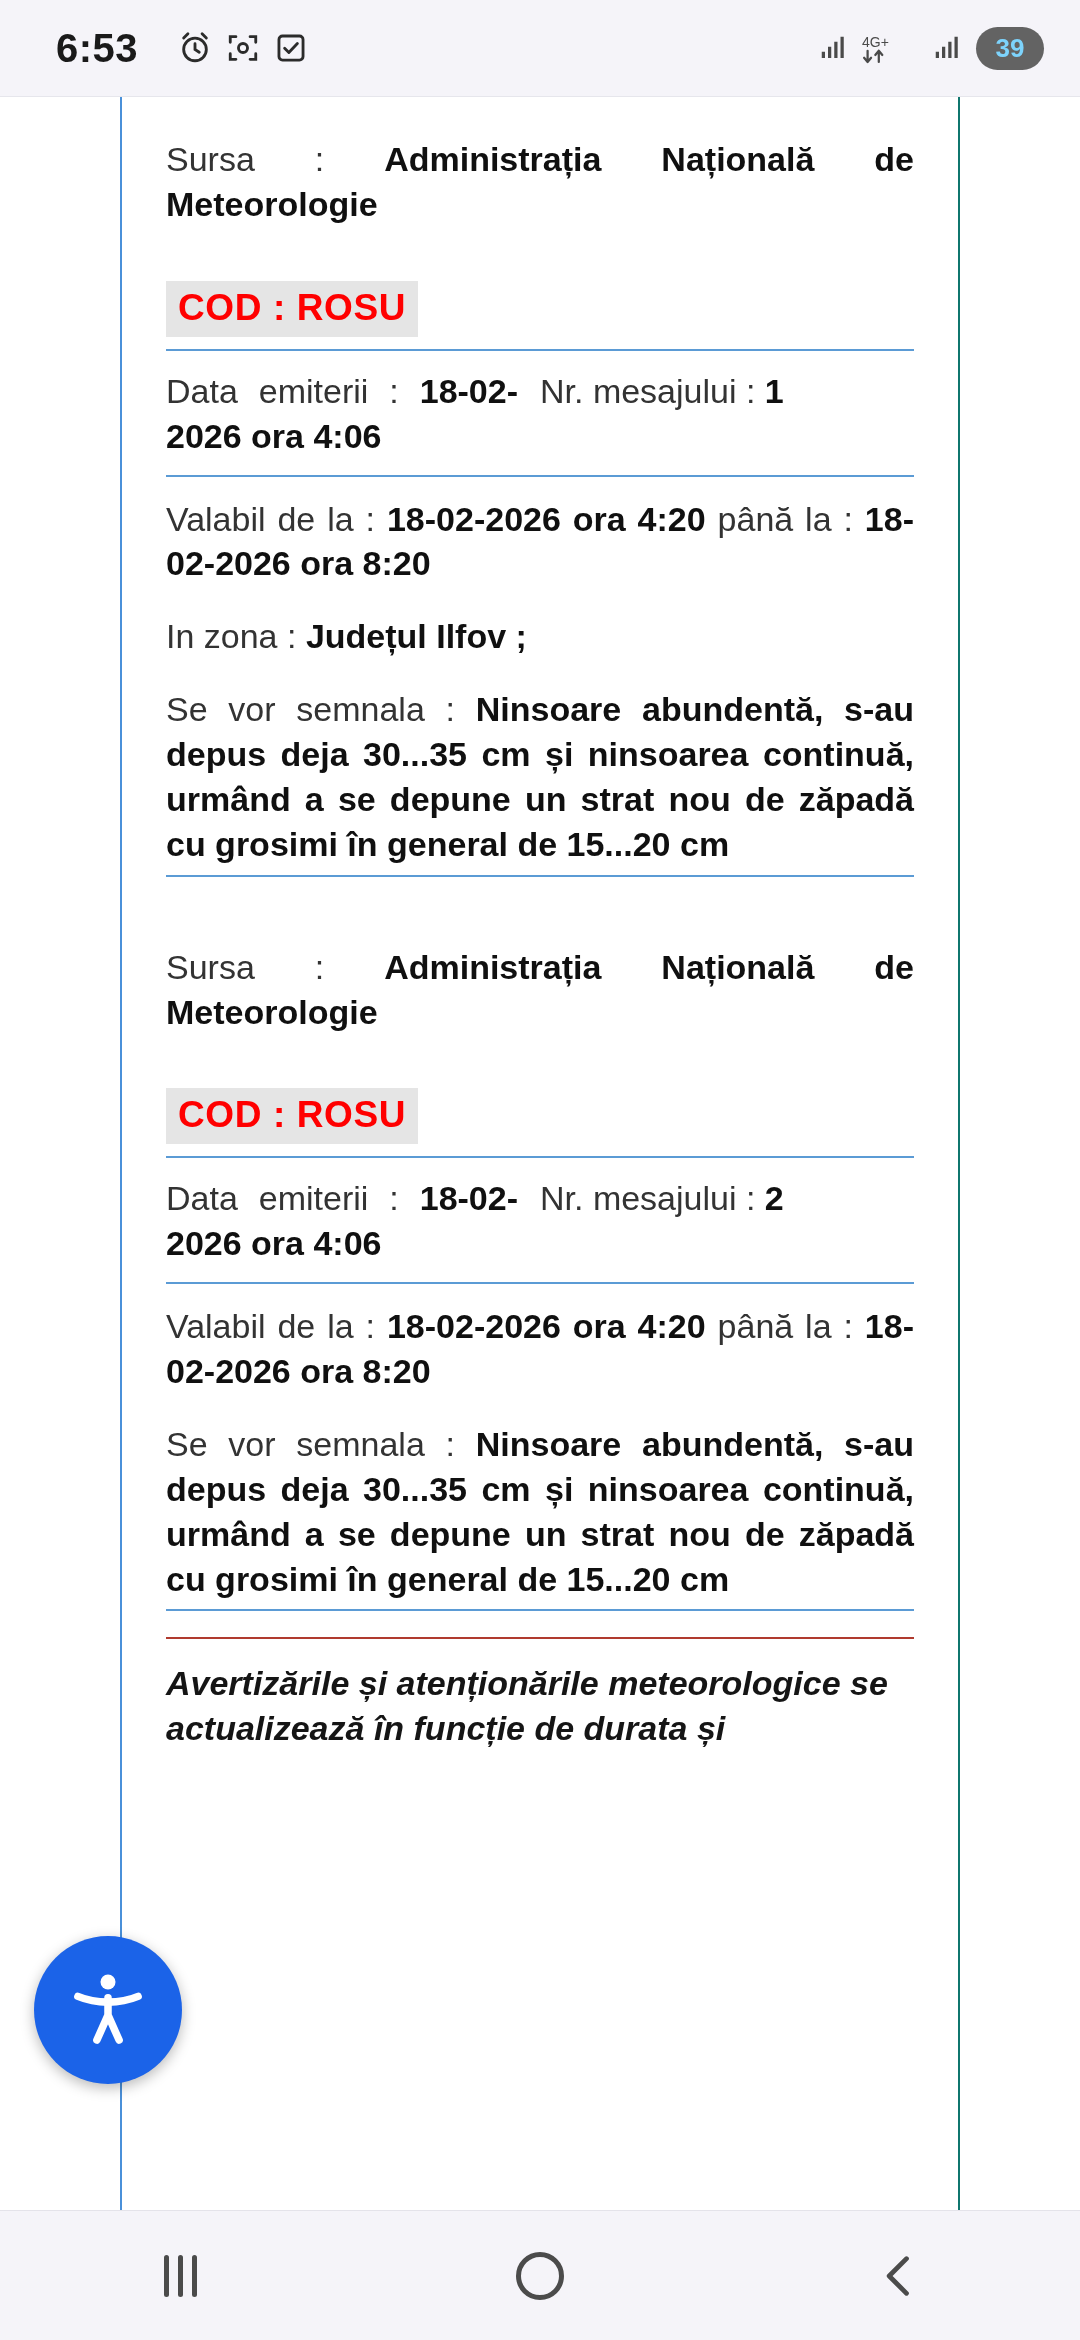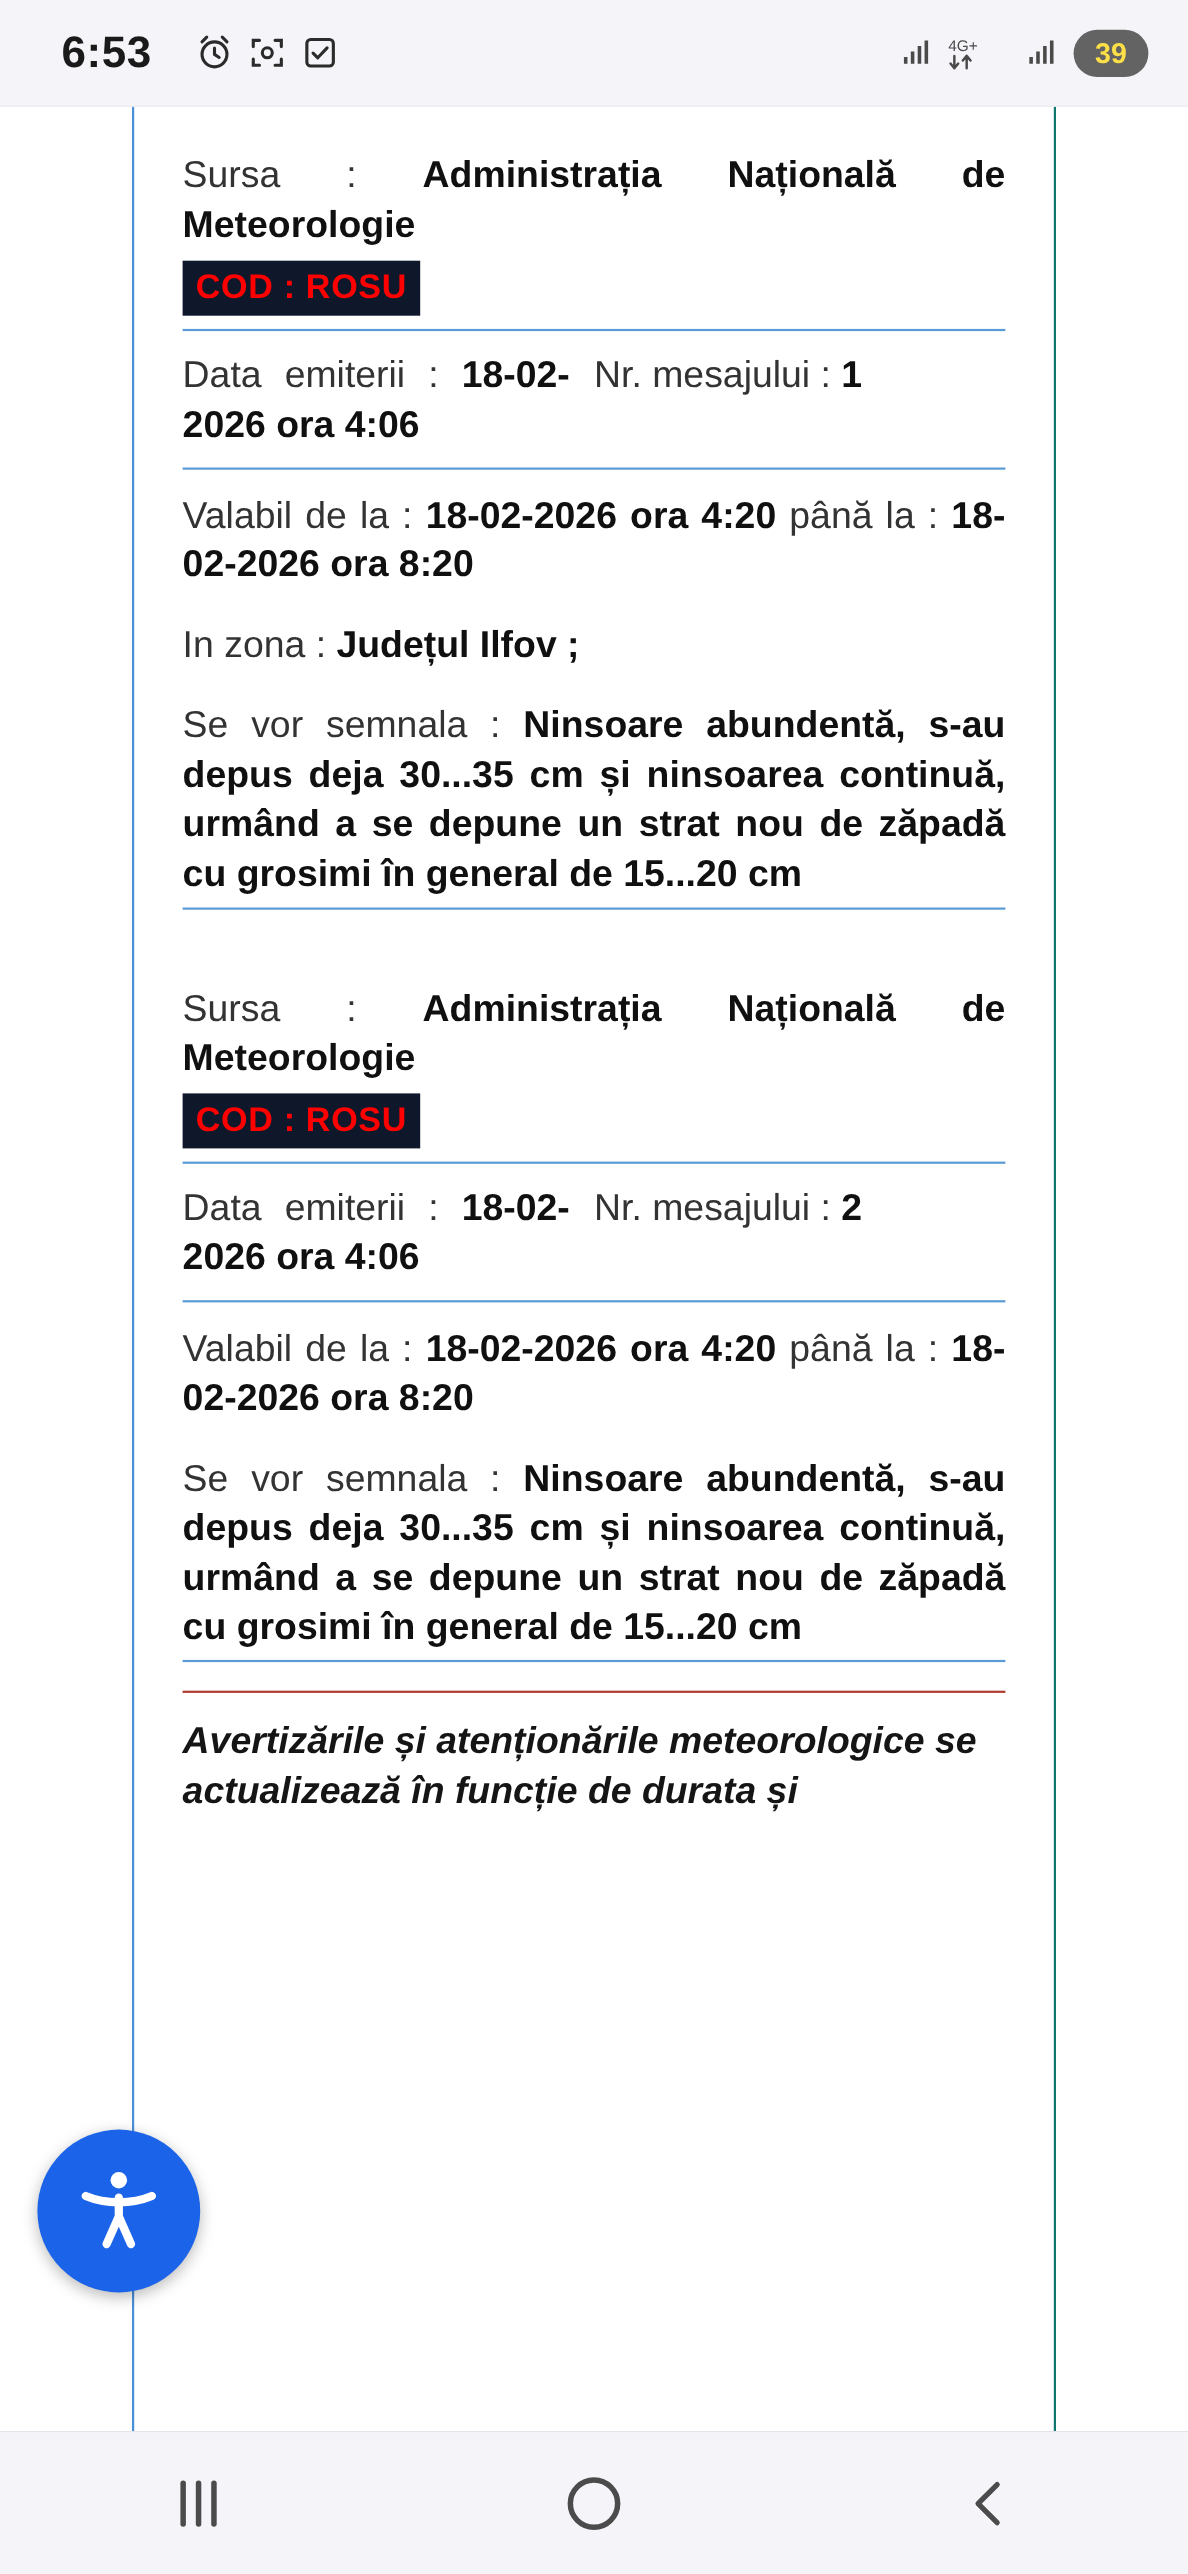--- a/index.html
+++ b/index.html
@@ -50,21 +50,21 @@
   .status-right {
     display: flex;
     align-items: center;
     gap: 12px;
   }
   .battery-pill {
     width: 68px;
     height: 43px;
     border-radius: 23px;
     background: #636363;
-    color: #fde047;
+    color: #7dd3fc;
     font-size: 26px;
     font-weight: 600;
     display: flex;
     align-items: center;
     justify-content: center;
   }
 
   
   .webview {
     position: relative;
@@ -108,26 +108,27 @@
     font-size: 34px;
     line-height: 1.32;
     color: #222222;
   }
   .lbl { color: #333333; font-weight: 400; }
   .val { color: #101010; font-weight: 700; }
 
   .cod-line { margin-top: 10px; margin-bottom: 12px; }
   .cod-badge {
     display: inline-block;
-    background: #0f172a;
+    background: #e5e5e5;
     color: #ff0000;
     font-weight: 700;
-    font-size: 31px;
+    font-size: 37px;
     padding: 6px 12px 8px 12px;
     letter-spacing: 0.6px;
+    margin-top: 44px;
   }
 
   .hr-blue { border: 0; border-top: 2px solid #5b9bd5; margin: 0 8px; }
   .hr-red  { border: 0; border-top: 2px solid #b03a2e; margin: 26px 8px 0 8px; }
 
   .two-col {
     display: flex;
     padding: 18px 8px 16px 8px;
     gap: 0;
   }

